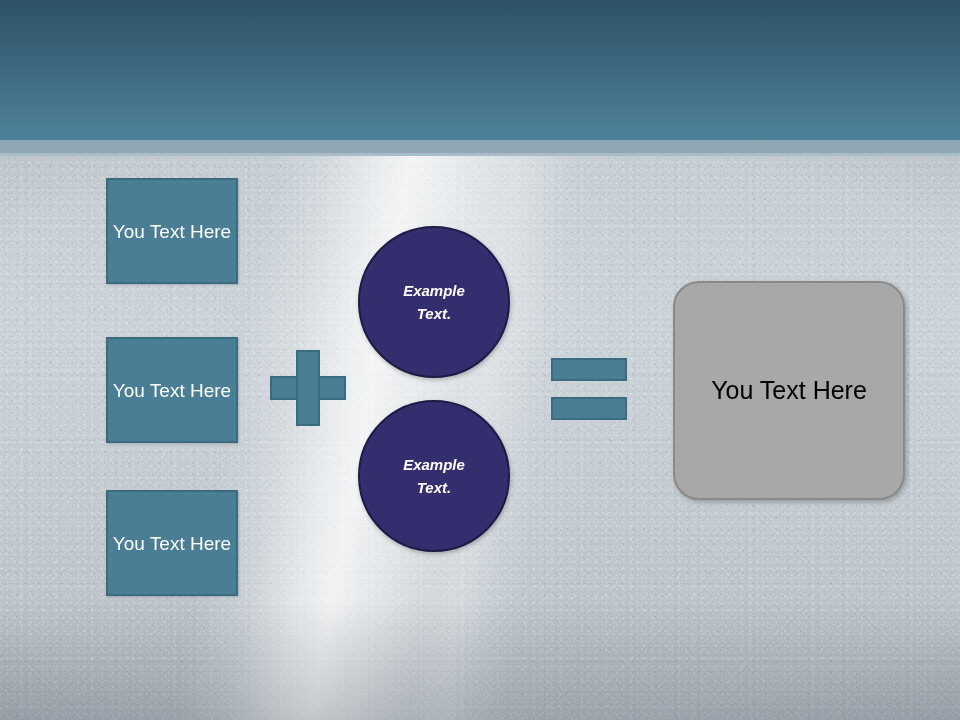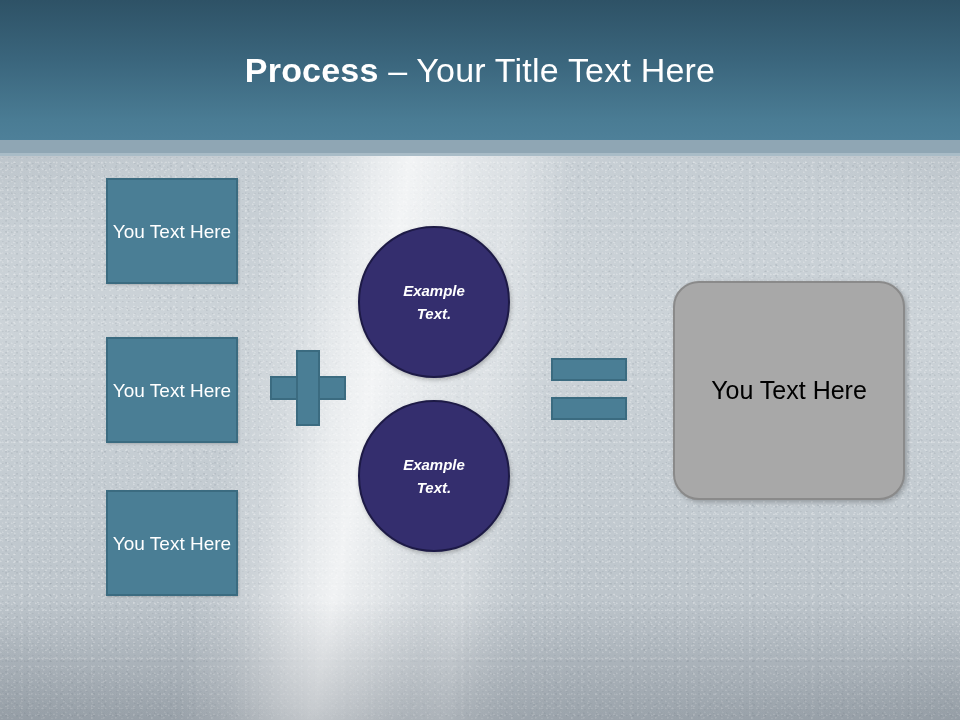--- a/index.html
+++ b/index.html
@@ -244,21 +244,20 @@
   <div class="bg-noise"></div>
   <div class="bg-streak"></div>
   <div class="bg-streak2"></div>
   <div class="bg-vignette"></div>
   <div class="bg-dark-bottom"></div>
 
   <div class="header"></div>
   <div class="header-rule"></div>
   <div class="header-rule2"></div>
 
-  <div class="title"><span class="strong">Process </span><span class="light">– Your Title Text Here</span></div>
 
   <div class="sq" id="sq1">
     <span>You Text Here</span>
   </div>
   <div class="sq" id="sq2">
     <span>You Text Here</span>
   </div>
   <div class="sq" id="sq3">
     <span>You Text Here</span>
   </div>

